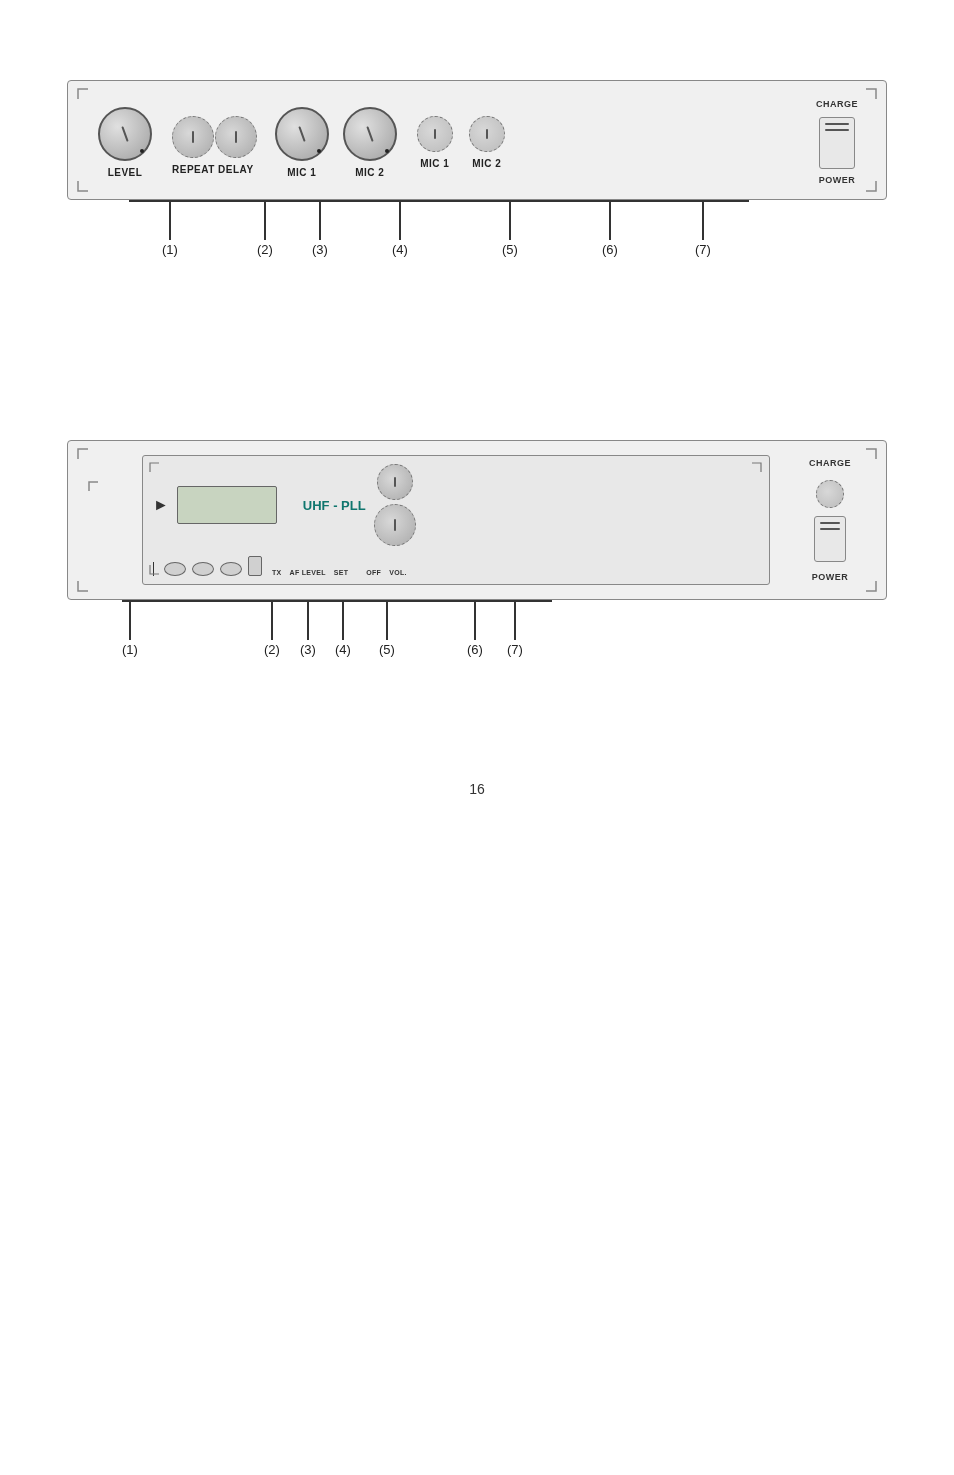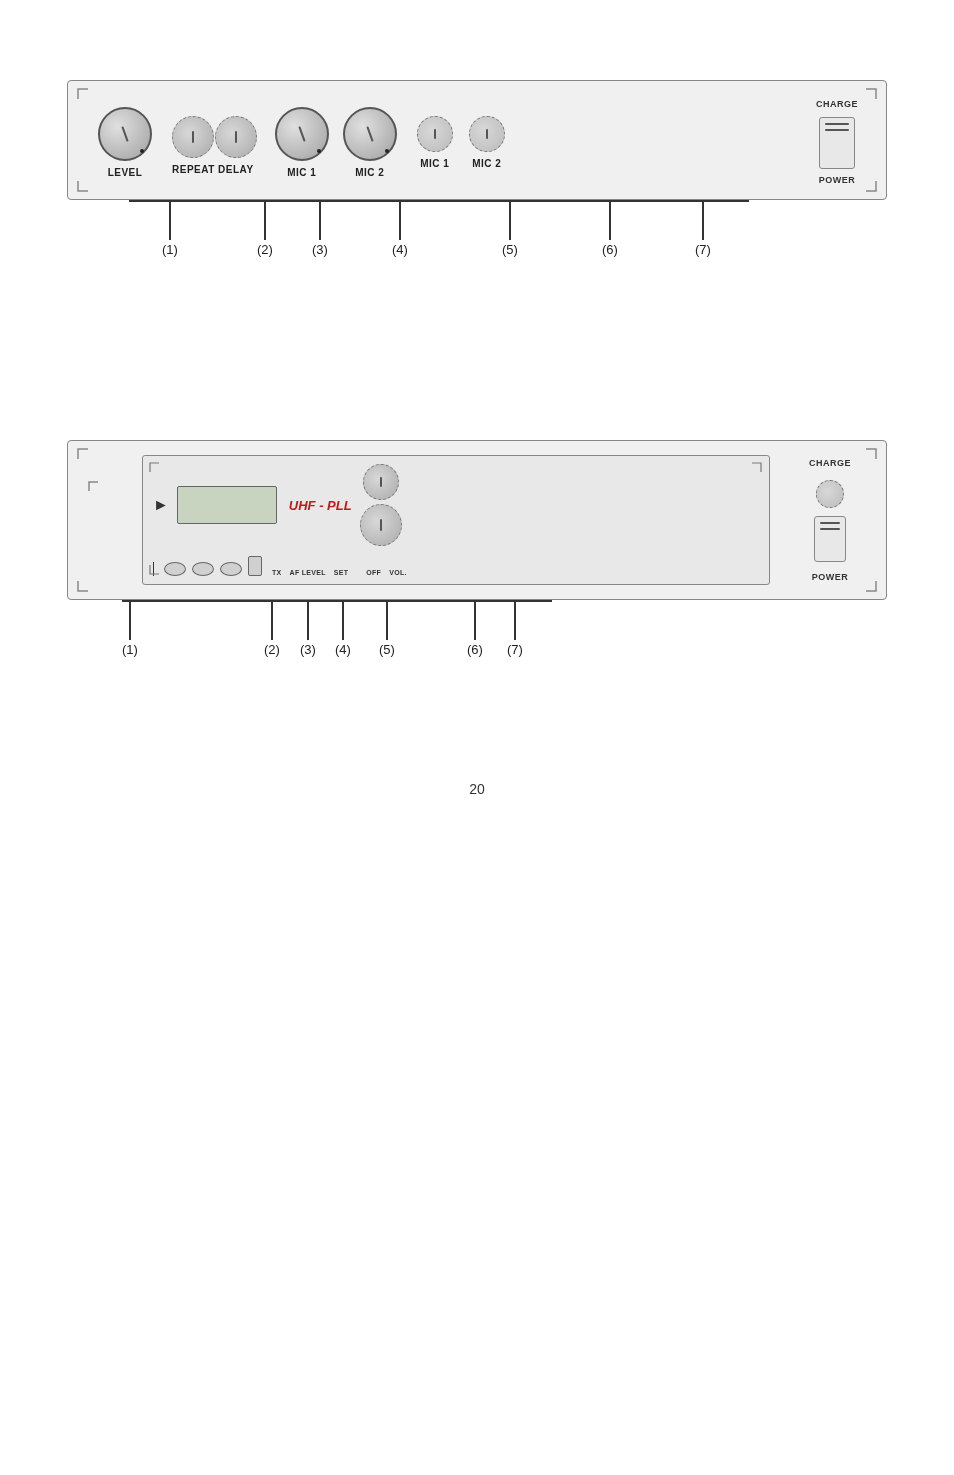--- a/index.html
+++ b/index.html
@@ -238,24 +238,23 @@
     .lcd-display {
       width: 100px;
       height: 38px;
       border: 1.5px solid #666;
       background: #c8d4c0;
       border-radius: 2px;
     }
 
     .uhf-pll-label {
       font-size: 13px;
-      font-style: italic;
-      color: #b91c1c;
+      color: #0f766e;
       font-weight: bold;
-      margin-left: 4px;
+      margin-left: 18px;
     }
 
     .panel2-knobs-right {
       display: flex;
       flex-direction: column;
       gap: 4px;
       align-items: center;
     }
 
     .panel2-bottom-row {
@@ -618,16 +617,16 @@
       </div>
 
       <div class="abs-callout" style="left:440px;">
         <div class="v-line" style="height:40px;"></div>
         <span class="c-label">(7)</span>
       </div>
     </div>
   </div>
 
   <div style="margin-top:60px;">
-    <span class="page-number">20</span>
+    <span class="page-number">16</span>
   </div>
 
 </div>
 
 </body></html>

